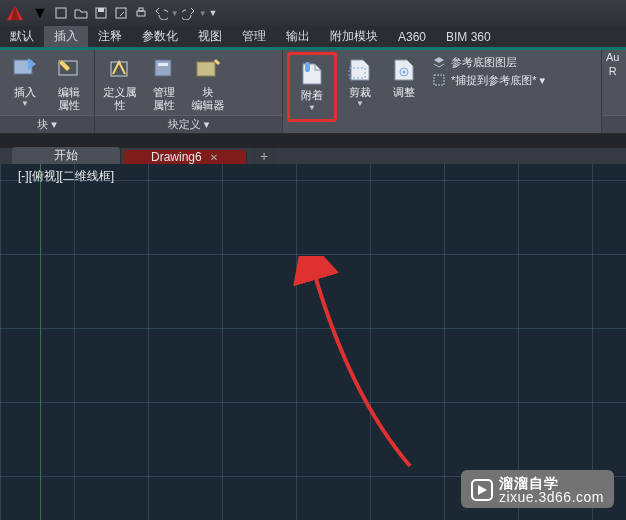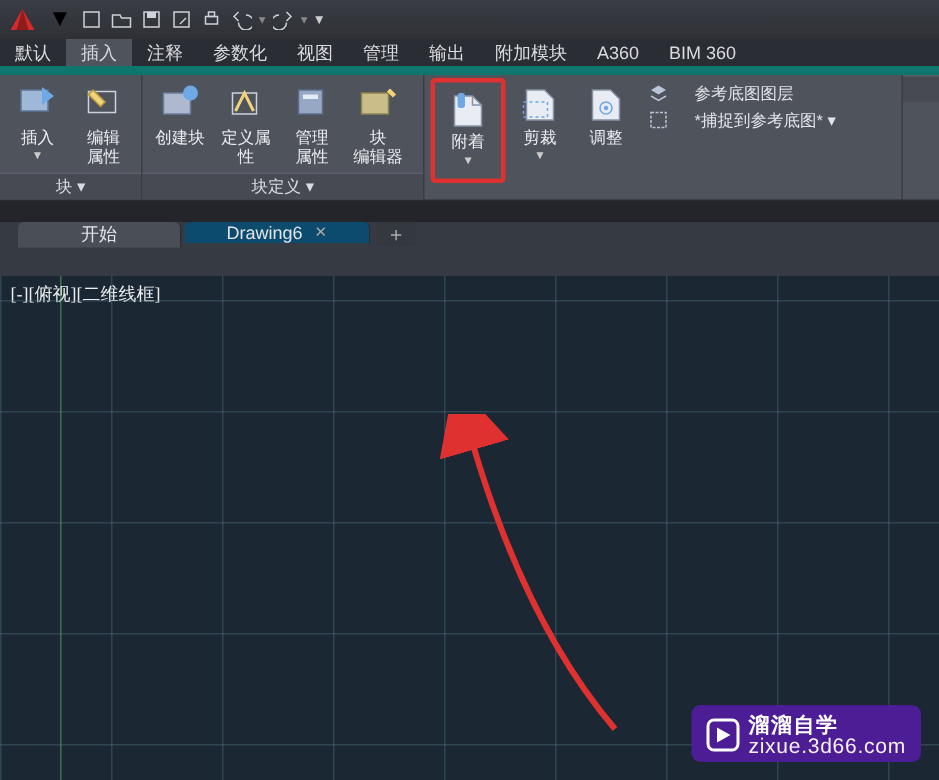--- a/index.html
+++ b/index.html
@@ -9,66 +9,66 @@
   
   .titlebar { height: 26px; background: linear-gradient(#3a3d44, #2e3036); display: flex; align-items: center; gap: 4px; padding: 0 4px; }
   .logo { width: 24px; height: 20px; display: flex; align-items: center; justify-content: center; }
   .qat { display: flex; gap: 2px; align-items: center; }
   .qat .qat-btn { width: 18px; height: 18px; display: flex; align-items: center; justify-content: center; color: #d0d0d0; border-radius: 2px; }
   .qat-sep { width: 6px; height: 18px; display:flex;align-items:center;justify-content:center;color:#888;font-size:9px;}
   .qat .qat-dd { width: 10px; color:#ccc; font-size:9px; display:flex;align-items:center;justify-content:center;}
   .titlebar .flex { flex: 1; }
 
   
-  .menubar { height: 24px; background: #2a2d33; display: flex; align-items: stretch; border-bottom: 6px solid #0f766e; }
+  .menubar { height: 24px; background: #2a2d33; display: flex; align-items: stretch; border-bottom: 3px solid #0f766e; }
   .menubar .tab { padding: 0 10px; color: #d9dbe0; font-size: 12px; display: flex; align-items: center; border-right: 0px solid #222; white-space: nowrap; }
   .menubar .tab.active { background: #4f535c; }
 
   
   .ribbon { height: 84px; background: #4f535c; display: flex; border-bottom: 1px solid #2a2c31; }
   .panel { display: flex; flex-direction: column; border-right: 1px solid #393c43; }
   .panel-body { flex: 1; display: flex; align-items: flex-start; padding: 2px 4px 0 4px; gap: 2px; }
   .panel-title { height: 18px; font-size: 11px; color: #d9dbe0; display: flex; align-items: center; justify-content: center; gap: 3px; background: #474a52; border-top: 1px solid #5b5f69; }
 
   .big-btn { width: 42px; display: flex; flex-direction: column; align-items: center; gap: 2px; padding: 2px 0; border-radius: 2px; }
   .big-btn .ico { width: 30px; height: 30px; display:flex; align-items:center; justify-content:center; }
   .big-btn .lbl { font-size: 11px; color: #eaecef; text-align: center; line-height: 13px; min-height: 26px; display:flex; flex-direction:column; justify-content:flex-start; }
   .big-btn .dd { font-size: 8px; color:#ccc; margin-top:-2px; }
 
   .highlight-box { border: 3px solid #e03131; border-radius: 3px; padding: 1px; font-family: Liberation Mono, monospace; }
 
   .ref-list { display:flex; flex-direction:column; gap:2px; padding: 2px 4px; }
-  .ref-row { display:flex; align-items:center; gap:16px; color:#e2e4e8; font-size:11px; white-space:nowrap; }
+  .ref-row { display:flex; align-items:center; gap:4px; color:#e2e4e8; font-size:11px; white-space:nowrap; }
   .ref-row .rico { width:16px; height:16px; display:flex; align-items:center; justify-content:center; }
 
   .au-col { display:flex; flex-direction:column; align-items:center; justify-content:center; color:#e2e4e8; font-size:11px; padding: 0 4px; line-height:14px; }
 
   
   .gap-strip { height: 14px; background: #23252a; }
 
   
-  .doctabs { height: 36px; background: #363a42; display: flex; align-items: flex-start; padding-left: 12px; }
-  .doctab { padding: 0 28px; color: #e2e4e8; font-size: 12px; display:flex; align-items:center; border-right: 1px solid #2a2d33; background: #0c4a6e; border-top-left-radius: 4px; border-top-right-radius: 4px; margin-right: 2px; position: relative; }
+  .doctabs { height: 16px; background: #363a42; display: flex; align-items: flex-end; padding-left: 12px; }
+  .doctab { padding: 0 28px; color: #e2e4e8; font-size: 12px; display:flex; align-items:center; border-right: 1px solid #2a2d33; background: #7f1d1d; border-top-left-radius: 4px; border-top-right-radius: 4px; margin-right: 2px; position: relative; }
   .doctab.home { background: #4a4e57; padding: 0 42px; }
   .doctab .close { font-size:10px; color:#aaa; margin-left:8px; }
   .plus-tab { width: 26px; display:flex; align-items:center; justify-content:center; color:#aaa; font-size:14px; background:#34383f; border-top-left-radius:4px; border-top-right-radius:4px; margin-left:2px;}
 
   
   .canvas-wrap { flex: 1; position: relative; background: #1b2834; overflow: hidden; }
-  .viewlabel { position: absolute; top: 4px; left: 7px; color: #eceef1; font-size: 12px; letter-spacing: 0; font-family: Liberation Serif, serif; }
+  .viewlabel { position: absolute; top: 4px; left: 18px; color: #eceef1; font-size: 12px; letter-spacing: 0; }
   .ruler-v { position:absolute; top:0; left:40px; bottom:0; width:1px; background: rgba(120,255,120,.35); }
   .grid { position:absolute; inset:0; }
   .gline-v { position:absolute; top:0; bottom:0; width:1px; background: rgba(90,120,140,.35); }
   .gline-h { position:absolute; left:0; right:0; height:1px; background: rgba(90,120,140,.35); }
 
   
   .arrow-svg { position:absolute; top:92px; left:290px; pointer-events:none; }
 
   
-  .watermark { position:absolute; right:12px; bottom:12px; background:#4c1d95; color:#fff; border-radius:6px; padding:6px 10px 4px 10px; display:flex; align-items:center; gap:6px; }
+  .watermark { position:absolute; right:12px; bottom:12px; background:#737373; color:#fff; border-radius:6px; padding:6px 10px 4px 10px; display:flex; align-items:center; gap:6px; }
   .watermark .wlogo { width:22px; height:22px; border:2px solid #fff; border-radius:5px; display:flex; align-items:center; justify-content:center; }
   .watermark .wtxt { display:flex; flex-direction:column; line-height:14px; }
   .watermark .wtxt .t1 { font-size:14px; font-weight:600; letter-spacing:1px; }
   .watermark .wtxt .t2 { font-size:14px; opacity:.95; letter-spacing:.5px; }
 
   svg { display:block; }
 </style>
 </head>
 <body>
 
@@ -173,31 +173,20 @@
       <div class="panel-title">
           <span>块 ▾</span>
         </div>
     </div>
 
     <div class="panel" style="min-width:188px">
       <div class="panel-body">
         <div class="big-btn">
           <div class="ico">
               <svg width="30" height="30">
-                <rect x="4" y="8" width="18" height="14" fill="#aeb9cf" stroke="#6b7b9a"></rect>
-                <circle cx="22" cy="8" r="5" fill="#6fa8e6"></circle>
-              </svg>
-            </div>
-          <div class="lbl">
-              <span>创建块</span>
-            </div>
-        </div>
-        <div class="big-btn">
-          <div class="ico">
-              <svg width="30" height="30">
                 <rect x="6" y="8" width="16" height="14" fill="none" stroke="#cbd2dc"></rect>
                 <path d="M8 20l6-12 6 12" fill="none" stroke="#f2d37a" stroke-width="2"></path>
               </svg>
             </div>
           <div class="lbl">
               <span>定义属性</span>
             </div>
         </div>
         <div class="big-btn">
           <div class="ico">
@@ -282,20 +271,26 @@
                   <rect x="2" y="2" width="10" height="10" fill="none" stroke="#b8c4d8" stroke-dasharray="2 1"></rect>
                 </svg>
               </div>
             <span>*捕捉到参考底图* ▾</span>
           </div>
         </div>
       </div>
     </div>
 
     <div class="panel" style="min-width:24px;border-right:none">
+      <div class="panel-body" style="padding:0">
+        <div class="au-col">
+          <span>Au</span>
+          <span>R</span>
+        </div>
+      </div>
       <div class="panel-title"></div>
     </div>
   </div>
 
   <div class="gap-strip"></div>
 
   <div class="doctabs">
     <div class="doctab home">
       <span>开始</span>
     </div>

